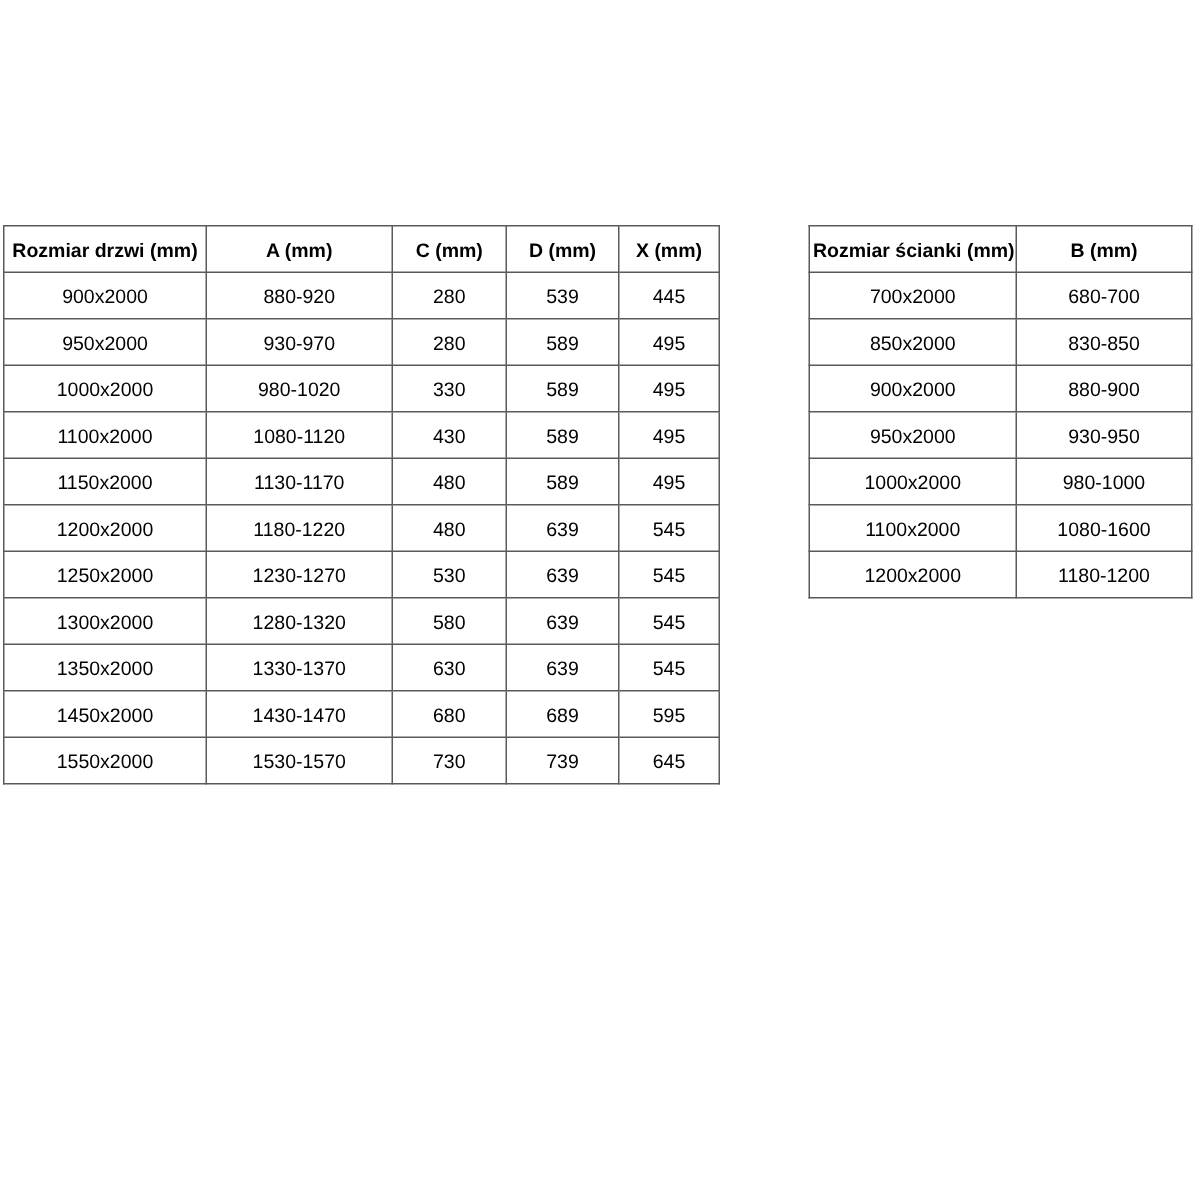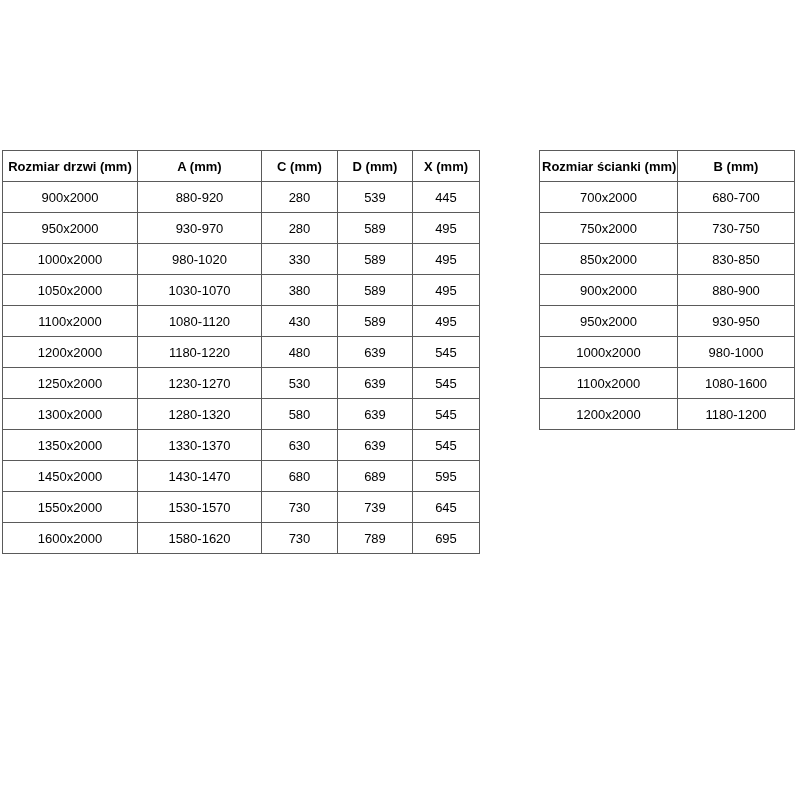--- a/index.html
+++ b/index.html
@@ -93,30 +93,30 @@
           <td>495</td>
         </tr>
         <tr>
           <td>1000x2000</td>
           <td>980-1020</td>
           <td>330</td>
           <td>589</td>
           <td>495</td>
         </tr>
         <tr>
-          <td>1050x2000</td>
-          <td>1030-1070</td>
-          <td>380</td>
-          <td>589</td>
-          <td>495</td>
-        </tr>
-        <tr>
           <td>1100x2000</td>
           <td>1080-1120</td>
           <td>430</td>
+          <td>589</td>
+          <td>495</td>
+        </tr>
+        <tr>
+          <td>1150x2000</td>
+          <td>1130-1170</td>
+          <td>480</td>
           <td>589</td>
           <td>495</td>
         </tr>
         <tr>
           <td>1200x2000</td>
           <td>1180-1220</td>
           <td>480</td>
           <td>639</td>
           <td>545</td>
         </tr>
@@ -147,27 +147,20 @@
           <td>680</td>
           <td>689</td>
           <td>595</td>
         </tr>
         <tr>
           <td>1550x2000</td>
           <td>1530-1570</td>
           <td>730</td>
           <td>739</td>
           <td>645</td>
-        </tr>
-        <tr>
-          <td>1600x2000</td>
-          <td>1580-1620</td>
-          <td>730</td>
-          <td>789</td>
-          <td>695</td>
         </tr>
       </tbody>
     </table>
 
   <table class="spec" id="wall-table">
     <colgroup>
       <col class="c0">
         <col class="c1">
     </colgroup>
   <thead>
@@ -175,24 +168,20 @@
           <th>Rozmiar ścianki (mm)</th>
           <th>B (mm)</th>
         </tr>
       </thead>
       <tbody>
         <tr>
           <td>700x2000</td>
           <td>680-700</td>
         </tr>
         <tr>
-          <td>750x2000</td>
-          <td>730-750</td>
-        </tr>
-        <tr>
           <td>850x2000</td>
           <td>830-850</td>
         </tr>
         <tr>
           <td>900x2000</td>
           <td>880-900</td>
         </tr>
         <tr>
           <td>950x2000</td>
           <td>930-950</td>

